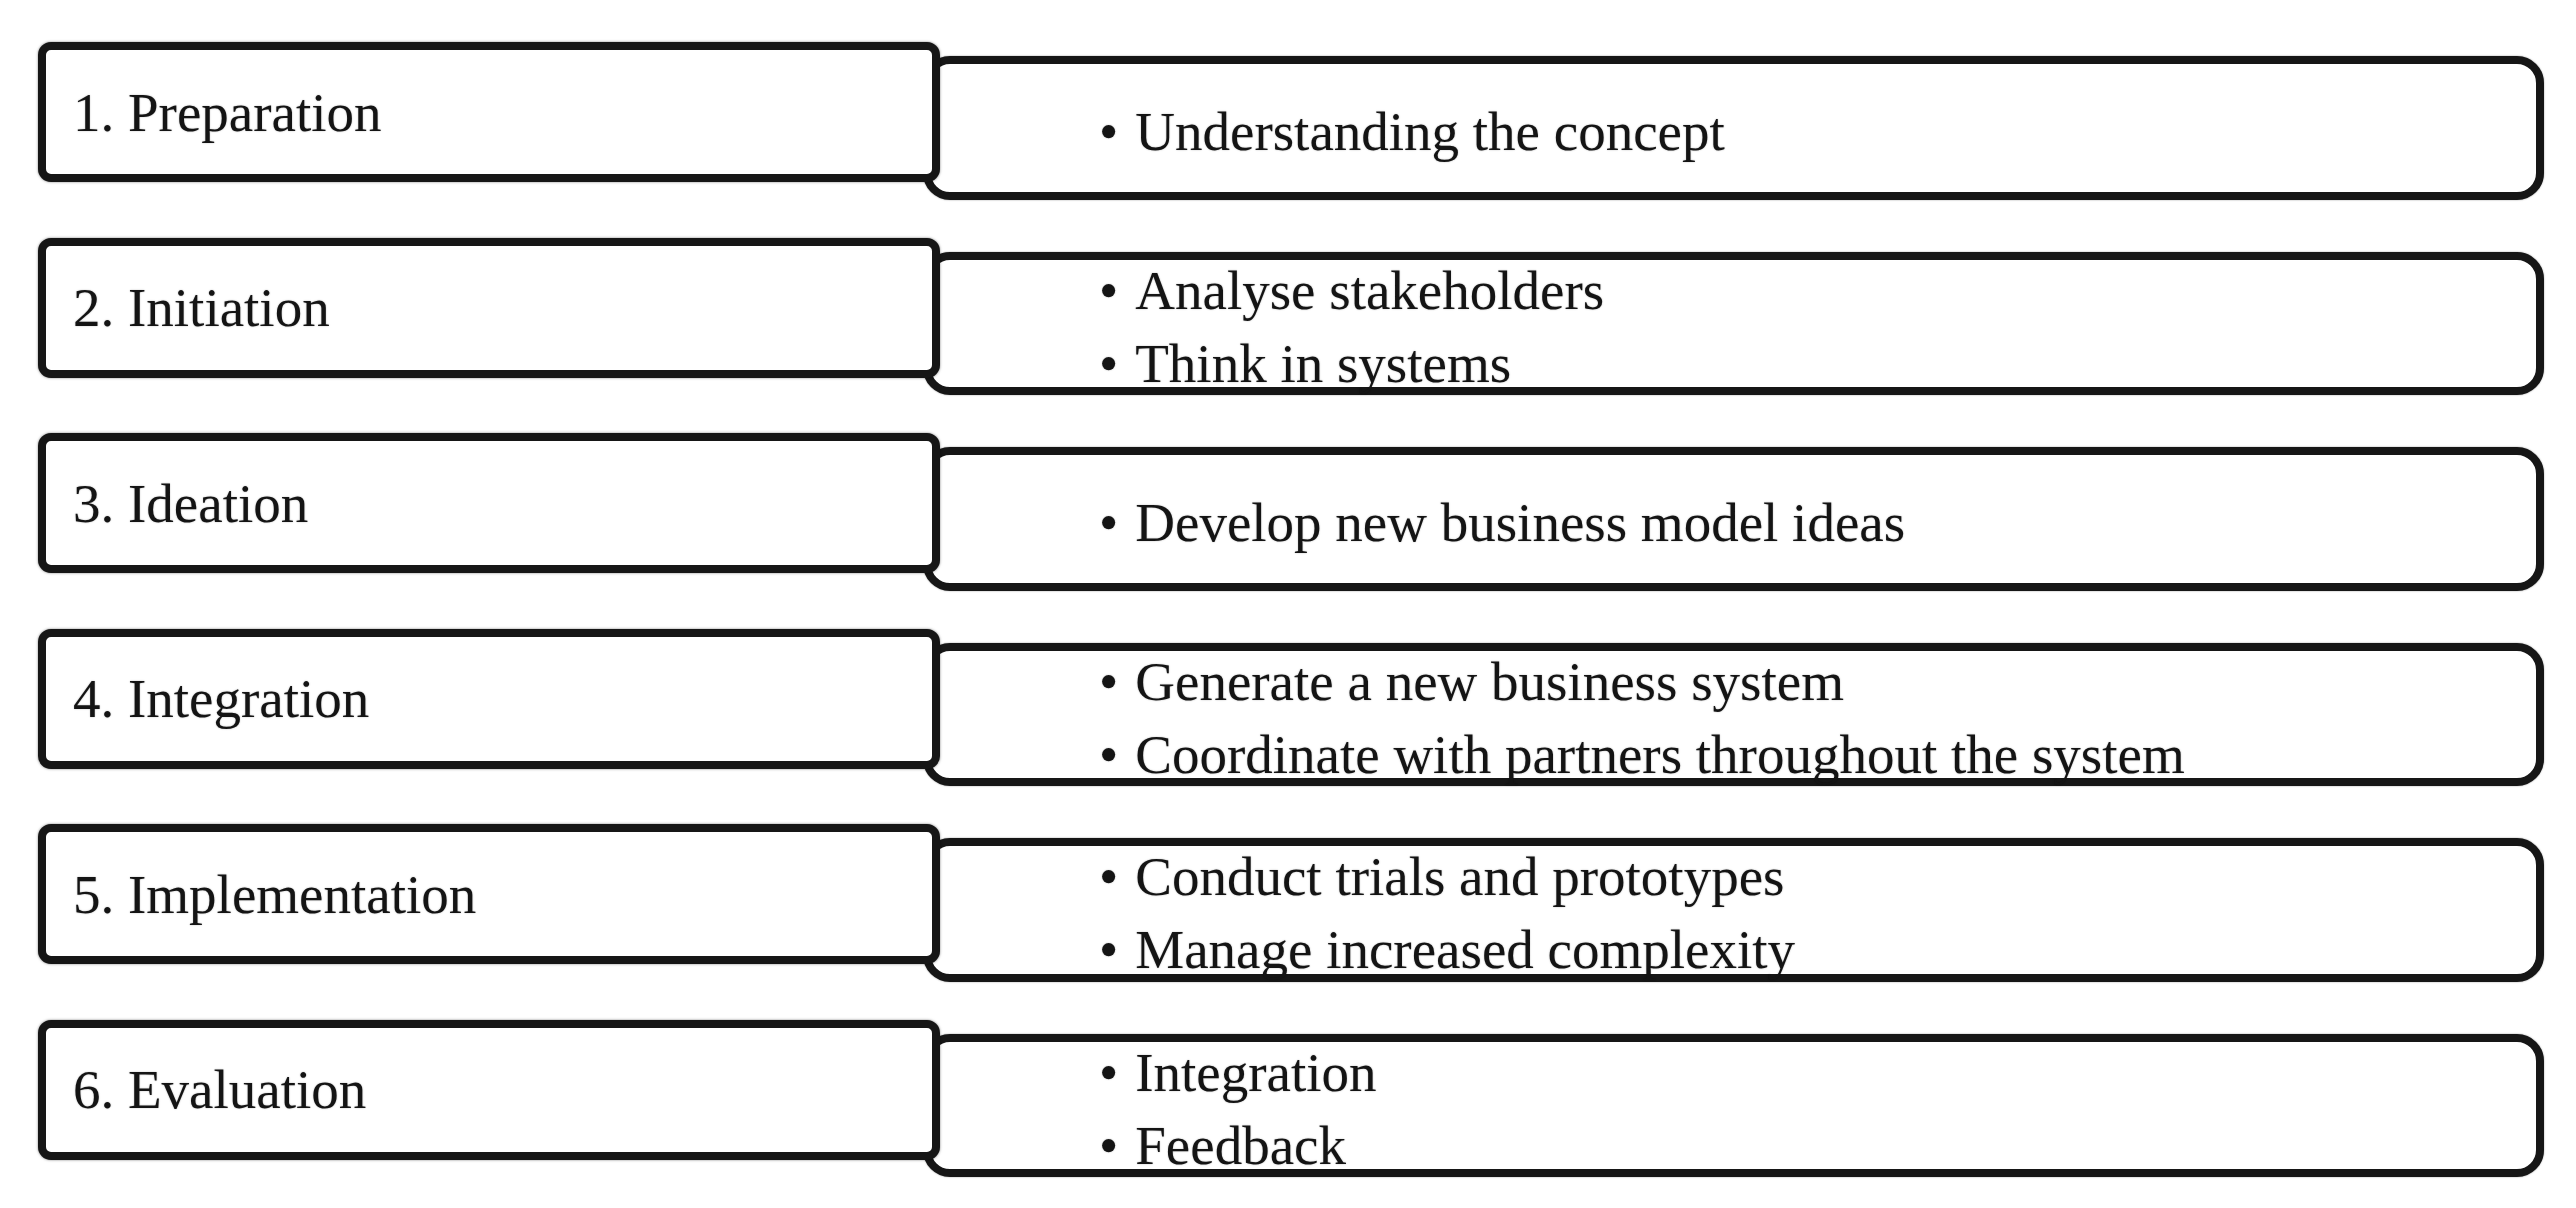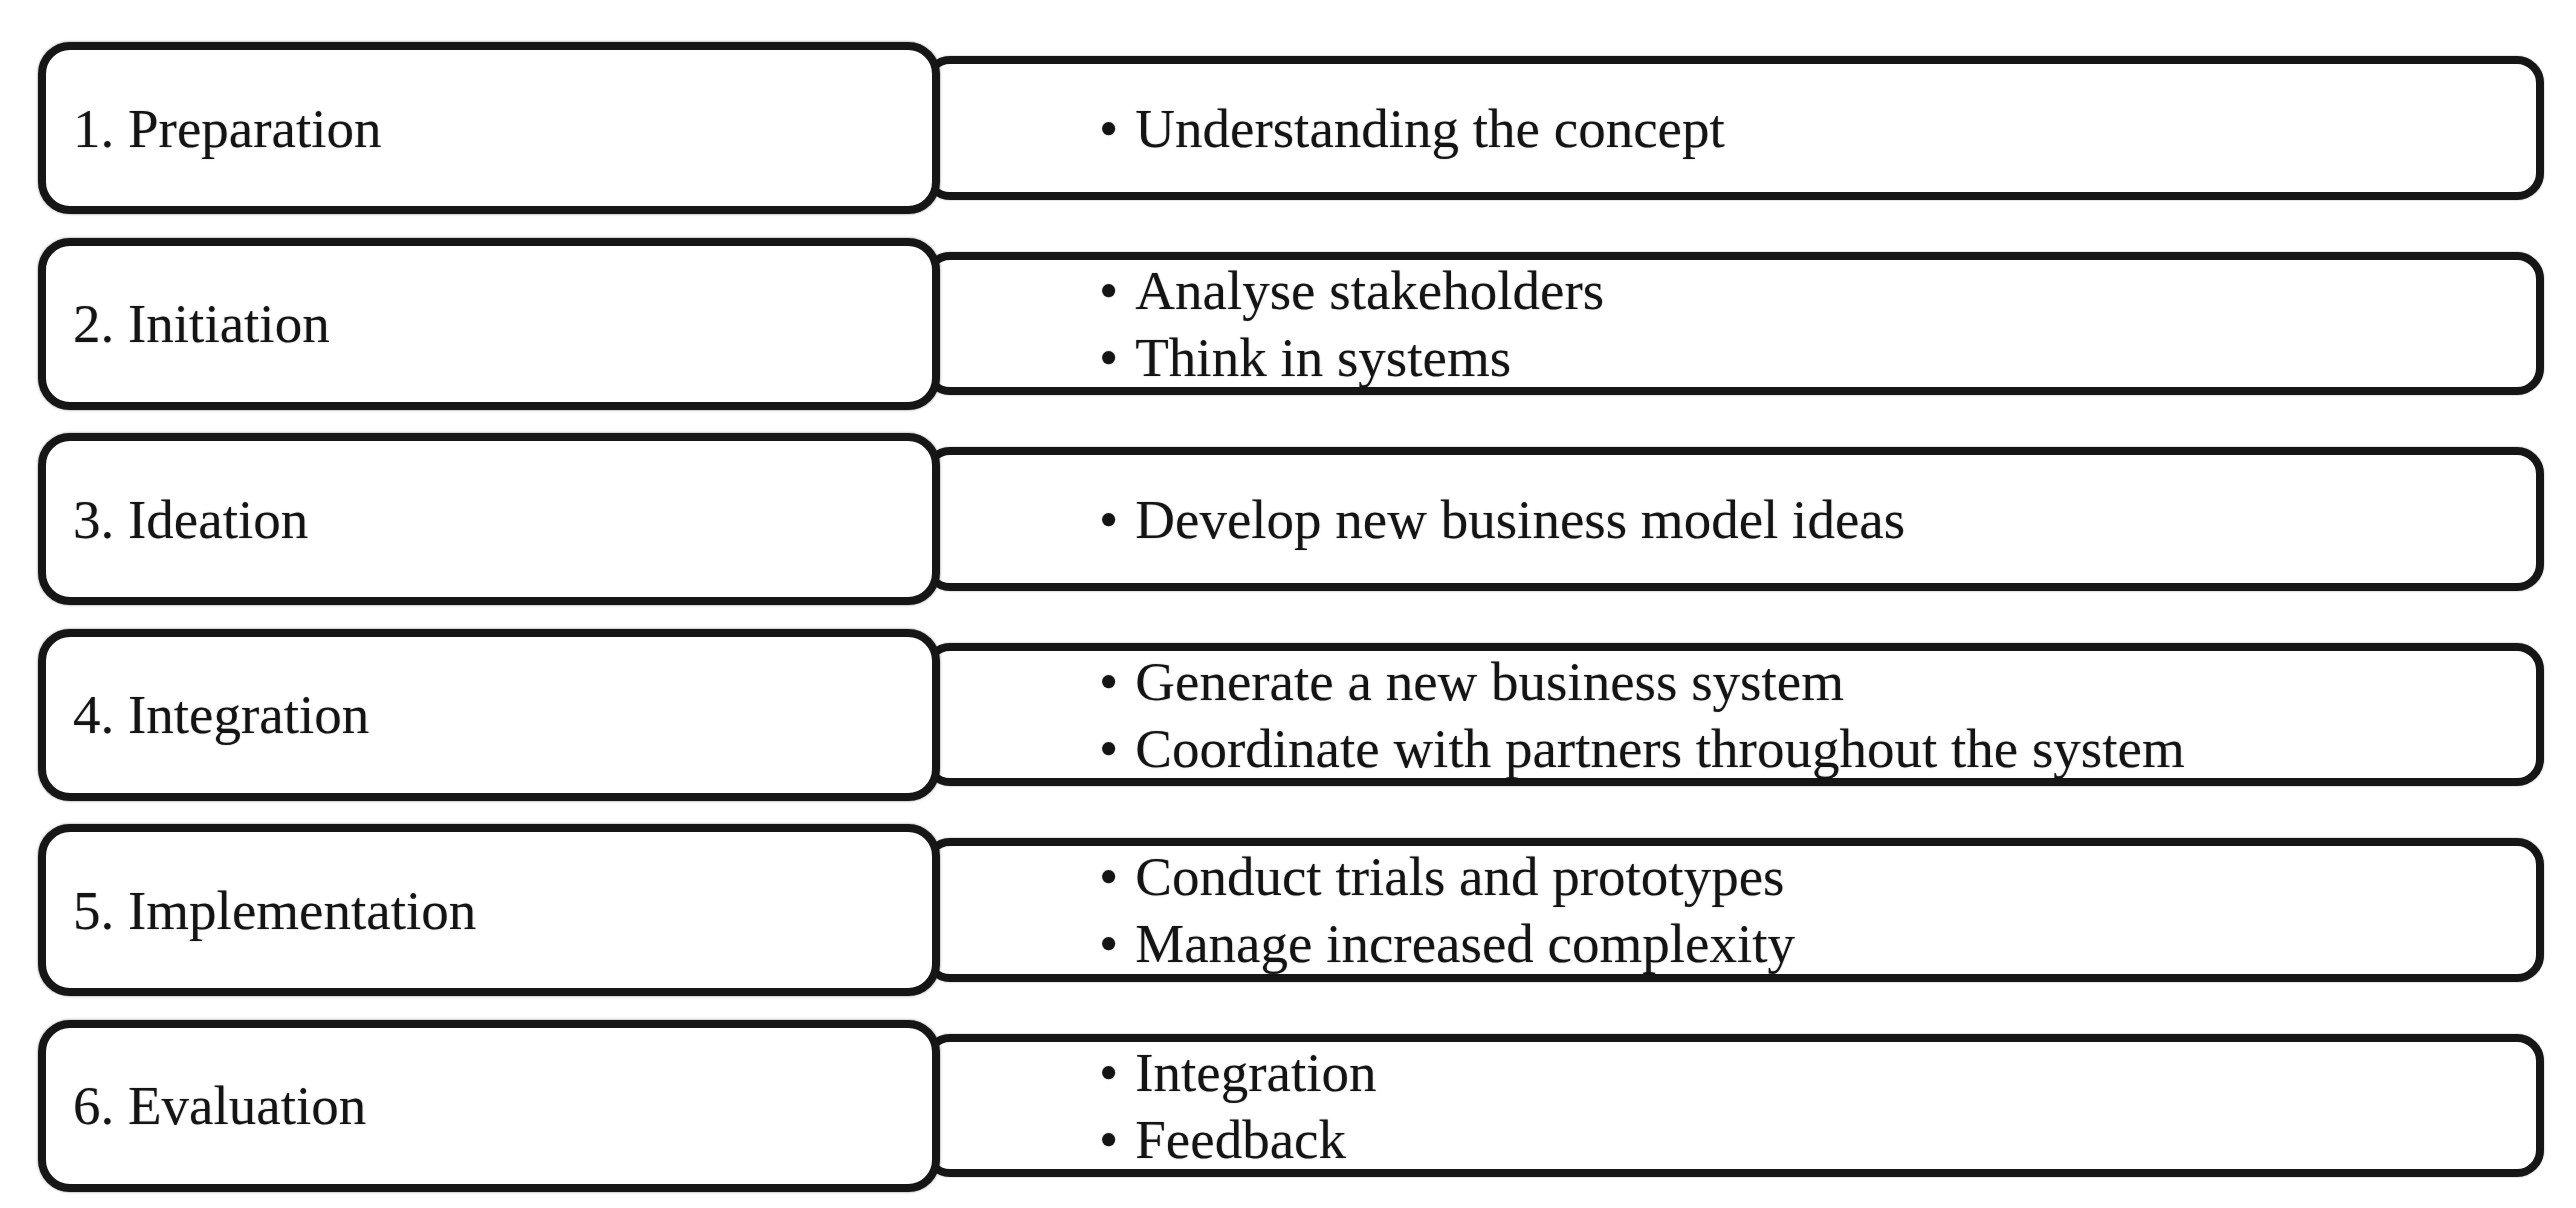--- a/index.html
+++ b/index.html
@@ -49,36 +49,37 @@
   .bullets {
     list-style: none;
     margin: 0;
     padding: 0 34px 0 168px;
   }
   .bullets li {
     font-size: 55px;
     line-height: 67px;
     white-space: nowrap;
     text-shadow: 0 0 1.7px rgba(0,0,0,0.30);
+    margin-top: 6px;
   }
   .dot {
     display: inline-block;
     margin-right: 17px;
   }
   
   .label-box {
     position: absolute;
     left: 0;
     top: 0;
     width: 902px;
-    height: 172px;
+    height: 140px;
     z-index: 2;
     background: var(--background);
     border: 8.4px solid var(--border);
-    border-radius: 32px;
+    border-radius: 13px;
     box-shadow: 0 0 2.5px rgba(0,0,0,0.5);
     display: flex;
     align-items: center;
   }
   .label {
     padding-left: 27px;
     font-size: 55px;
     line-height: 1;
     white-space: nowrap;
     text-shadow: 0 0 1.7px rgba(0,0,0,0.30);

